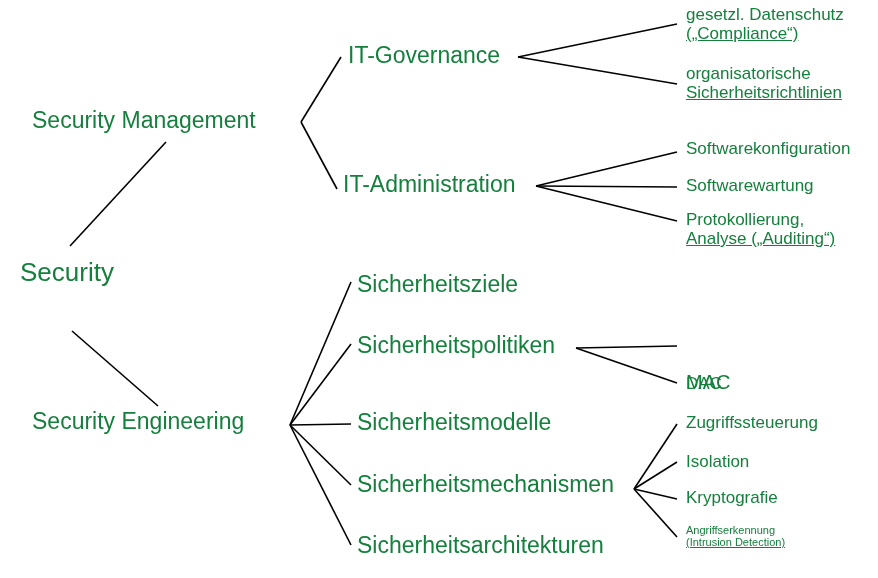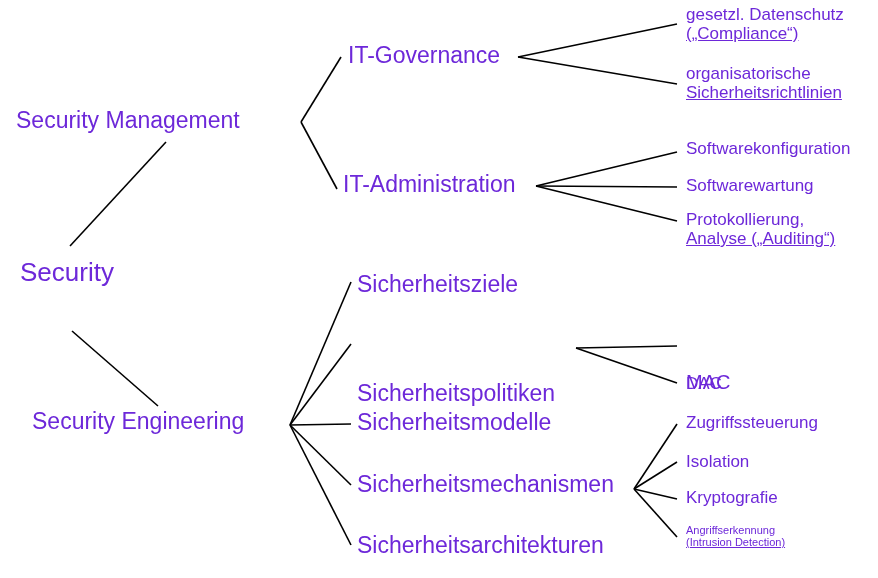--- a/index.html
+++ b/index.html
@@ -28,21 +28,21 @@
   }
   svg.edges line {
     stroke: #000000;
     stroke-width: 1.6;
     stroke-linecap: butt;
   }
   .node {
     position: absolute;
     white-space: pre;
     line-height: 1.12;
-    color: #6d28d9;
+    color: #15803d;
     font-family: "Liberation Sans", sans-serif;
   }
   .node.root {
     font-size: 26px;
     font-weight: normal;
   }
   .node.level1 {
     font-size: 23px;
     font-weight: normal;
   }
@@ -84,26 +84,26 @@
         <line x1="576" y1="348" x2="677" y2="383"></line>
         <line x1="634" y1="489" x2="677" y2="424"></line>
         <line x1="634" y1="489" x2="677" y2="462"></line>
         <line x1="634" y1="489" x2="677" y2="499"></line>
         <line x1="634" y1="489" x2="677" y2="537"></line>
       </g>
   </svg>
 
   <div id="node-layer">
       <div class="node root" style="left: 20px; top: 258px; font-size: 26px;">Security</div>
-      <div class="node level1" style="left: 16px; top: 108px; font-size: 23px;">Security Management</div>
+      <div class="node level1" style="left: 32px; top: 108px; font-size: 23px;">Security Management</div>
       <div class="node level1" style="left: 32px; top: 409px; font-size: 23px;">Security Engineering</div>
       <div class="node level2" style="left: 348px; top: 43px; font-size: 23px;">IT-Governance</div>
       <div class="node level2" style="left: 343px; top: 172px; font-size: 23px;">IT-Administration</div>
       <div class="node level2" style="left: 357px; top: 272px; font-size: 23px;">Sicherheitsziele</div>
-      <div class="node level2" style="left: 357px; top: 333px; font-size: 23px; margin-top: 48px;">Sicherheitspolitiken</div>
+      <div class="node level2" style="left: 357px; top: 333px; font-size: 23px;">Sicherheitspolitiken</div>
       <div class="node level2" style="left: 357px; top: 410px; font-size: 23px;">Sicherheitsmodelle</div>
       <div class="node level2" style="left: 357px; top: 472px; font-size: 23px;">Sicherheitsmechanismen</div>
       <div class="node level2" style="left: 357px; top: 533px; font-size: 23px;">Sicherheitsarchitekturen</div>
       <div class="node leaf" style="left: 686px; top: 5px; font-size: 17px;"><span>gesetzl. Datenschutz</span><span class="line2">(„Compliance“)</span></div>
       <div class="node leaf" style="left: 686px; top: 64px; font-size: 17px;"><span>organisatorische</span><span class="line2">Sicherheitsrichtlinien</span></div>
       <div class="node leaf" style="left: 686px; top: 139px; font-size: 17px;">Softwarekonfiguration</div>
       <div class="node leaf" style="left: 686px; top: 176px; font-size: 17px;">Softwarewartung</div>
       <div class="node leaf" style="left: 686px; top: 210px; font-size: 17px;"><span>Protokollierung,</span><span class="line2">Analyse („Auditing“)</span></div>
       <div class="node leaf" style="left: 686px; top: 334px; font-size: 17px; margin-top: 40px;">DAC</div>
       <div class="node leaf" style="left: 686px; top: 371px; font-size: 20px;">MAC</div>

